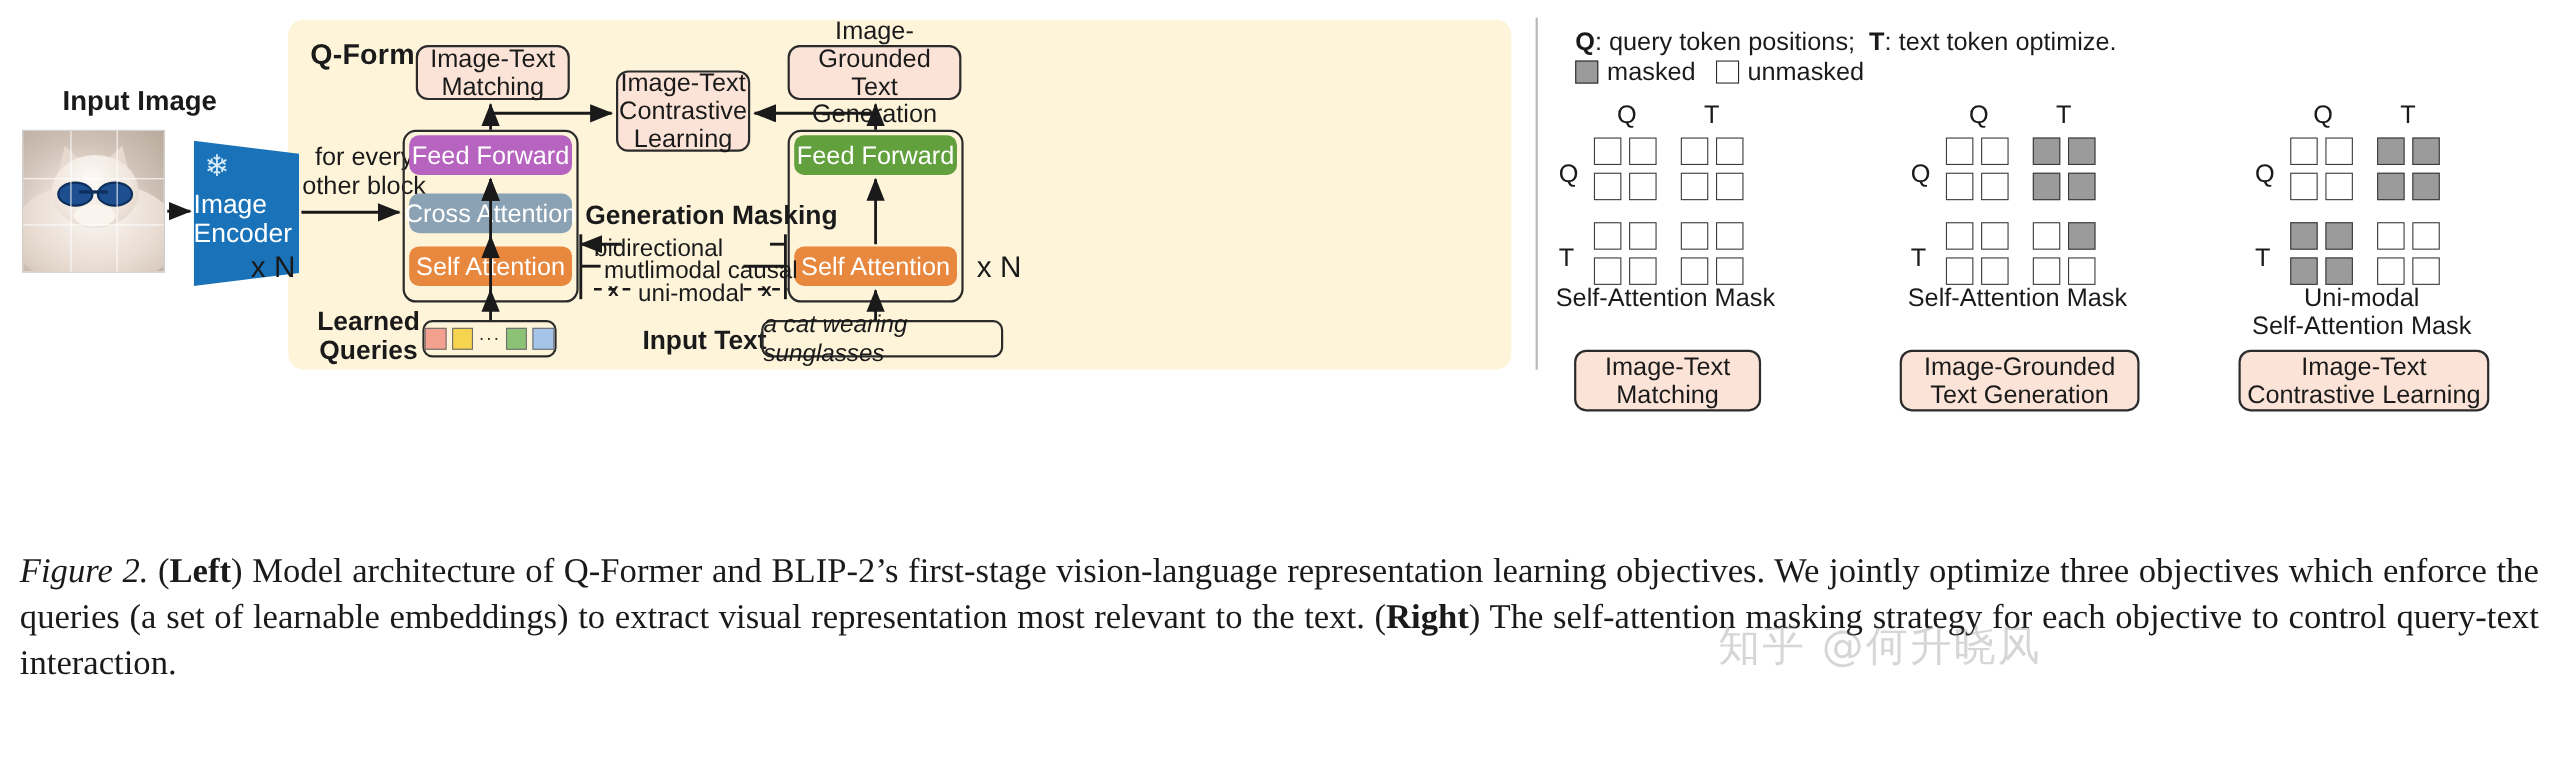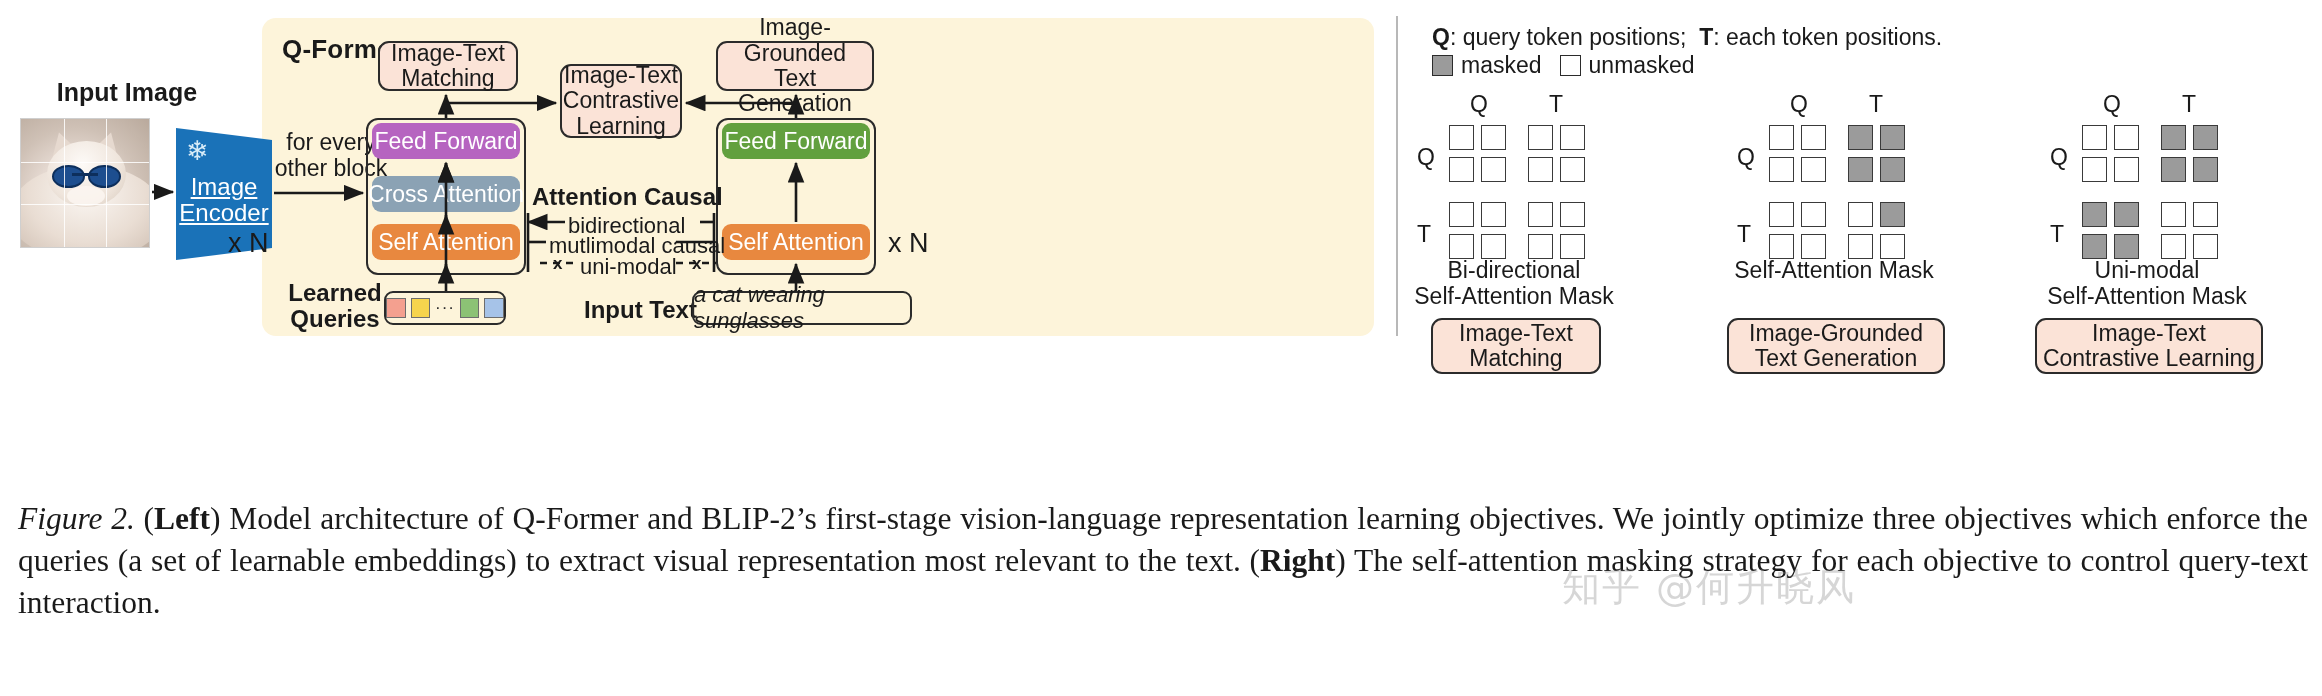--- a/index.html
+++ b/index.html
@@ -38,21 +38,21 @@
   #cat-photo .muzzle{position:absolute;left:36%;top:52%;width:30%;height:16%;border-radius:50%;background:#fbf6f1;opacity:.85;}
   #cat-photo .grid-l{position:absolute;top:0;bottom:0;width:1px;background:rgba(255,255,255,.85);}
   #cat-photo .grid-l.v1{left:33.33%;} #cat-photo .grid-l.v2{left:66.66%;}
   #cat-photo .grid-h{position:absolute;left:0;right:0;height:1px;background:rgba(255,255,255,.85);}
   #cat-photo .grid-h.h1{top:33.33%;} #cat-photo .grid-h.h2{top:66.66%;}
 
   
   #image-encoder{left:176px;top:128px;width:96px;height:132px;}
   #image-encoder .shape{position:absolute;inset:0;background:#1a72b8;
       clip-path:polygon(0% 0%,100% 9%,100% 91%,0% 100%);}
-  #image-encoder .lbl{position:absolute;left:0;right:0;top:46px;color:#fff;font-size:24px;text-align:center;line-height:1.08;text-decoration:underline;}
+  #image-encoder .lbl{position:absolute;left:0;right:0;top:46px;color:#fff;font-size:24px;text-align:left;line-height:1.08;}
   #image-encoder .snow{position:absolute;left:10px;top:10px;font-size:27px;color:#d8ecf8;line-height:1;}
 
   #for-every-block{left:272px;top:130px;width:118px;font-size:23px;text-align:center;line-height:1.12;}
 
   
   #left-stack{left:366px;top:118px;width:160px;height:157px;border:2.5px solid #2a2a2a;border-radius:12px;background:transparent;}
   #right-stack{left:716px;top:118px;width:160px;height:157px;border:2.5px solid #2a2a2a;border-radius:12px;background:transparent;}
 
   .blk{border-radius:9px;color:#ffffff;font-size:23px;display:flex;align-items:center;justify-content:center;white-space:nowrap;}
   #ff-left  {left:372px;top:123px;width:148px;height:36px;background:#b664c0;}
@@ -67,21 +67,21 @@
   #itc-box {left:560px;top:64px;width:122px;height:74px;}
   #igtg-box{left:716px;top:41px;width:158px;height:50px;}
 
   .xn{font-size:27px;}
   #xn-left{left:228px;top:228px;}
   #xn-right{left:888px;top:228px;}
 
   
   #att-mask-title{left:532px;top:183px;font-size:24px;font-weight:bold;}
   .maskline{font-size:22px;white-space:nowrap;}
-  #mask-bi  {left:568px;top:213px;}
+  #mask-bi  {left:540px;top:213px;}
   #mask-mm  {left:549px;top:233px;}
   #mask-uni {left:580px;top:254px;}
 
   
   #learned-queries-label{left:272px;top:280px;width:126px;font-size:24px;font-weight:bold;text-align:center;line-height:1.1;}
   #queries-box{left:384px;top:291px;width:122px;height:34px;border:2px solid #2b2b2b;border-radius:9px;
                display:flex;align-items:center;justify-content:center;gap:5px;background:transparent;}
   .qsq{width:18px;height:18px;border:1.5px solid #6d6d6d;}
   #queries-box .dots{font-size:17px;letter-spacing:1px;color:#2b2b2b;}
 
@@ -184,21 +184,21 @@
 Learning</span></div>
   </div>
   <div class="abs objbox" id="igtg-box">
     <div><span style="white-space:pre-line">Image-Grounded
 Text Generation</span></div>
   </div>
 
   <div class="abs xn" id="xn-left">x N</div>
   <div class="abs xn" id="xn-right">x N</div>
 
-  <div class="abs" id="att-mask-title">Attention Causal</div>
+  <div class="abs" id="att-mask-title">Generation Masking</div>
   <div class="abs maskline" id="mask-bi">bidirectional</div>
   <div class="abs maskline" id="mask-mm">mutlimodal causal</div>
   <div class="abs maskline" id="mask-uni">uni-modal</div>
 
   <div class="abs" id="learned-queries-label">
     <div>Learned</div>
       <div>Queries</div>
   </div>
   <div class="abs" id="queries-box">
     <span class="qsq" style="background:#f4a08f"></span>
@@ -207,21 +207,21 @@
     <span class="qsq" style="background:#8cc275"></span>
     <span class="qsq" style="background:#a6c3e8"></span>
   </div>
 
   <div class="abs" id="input-text-label">Input Text</div>
   <div class="abs" id="input-text-box">a cat wearing sunglasses</div>
 
   <div class="abs" id="vdivider"></div>
 
   <div class="abs" id="legend-line1">
-    <b>Q</b><span>: query token positions;</span>&nbsp;&nbsp;<b>T</b><span>: each token positions.</span>
+    <b>Q</b><span>: query token positions;</span>&nbsp;&nbsp;<b>T</b><span>: text token optimize.</span>
   </div>
   <div class="abs" id="legend-line2">
     <span class="legend-sq masked"></span>
     <span>masked</span>
     <span class="legend-sq unmasked" style="margin-left:10px"></span>
     <span>unmasked</span>
   </div>
 
   <div id="mask-grids">
       <div class="maskgrid">
@@ -239,21 +239,20 @@
         <div class="cell u" style="left: 1560px; top: 157px;"></div>
         <div class="cell u" style="left: 1449px; top: 202px;"></div>
         <div class="cell u" style="left: 1481px; top: 202px;"></div>
         <div class="cell u" style="left: 1528px; top: 202px;"></div>
         <div class="cell u" style="left: 1560px; top: 202px;"></div>
         <div class="cell u" style="left: 1449px; top: 234px;"></div>
         <div class="cell u" style="left: 1481px; top: 234px;"></div>
         <div class="cell u" style="left: 1528px; top: 234px;"></div>
         <div class="cell u" style="left: 1560px; top: 234px;"></div>
         <div class="mask-caption" style="left: 1385px; top: 258px; width: 258px;">
-          <div>Bi-directional</div>
           <div>Self-Attention Mask</div>
         </div>
         <div class="obj-tag" style="width: 166px; height: 52px; left: 1431px; top: 318px;">
           <div>
             <div>Image-Text</div>
             <div>Matching</div>
           </div>
         </div>
       </div>
       <div class="maskgrid">

